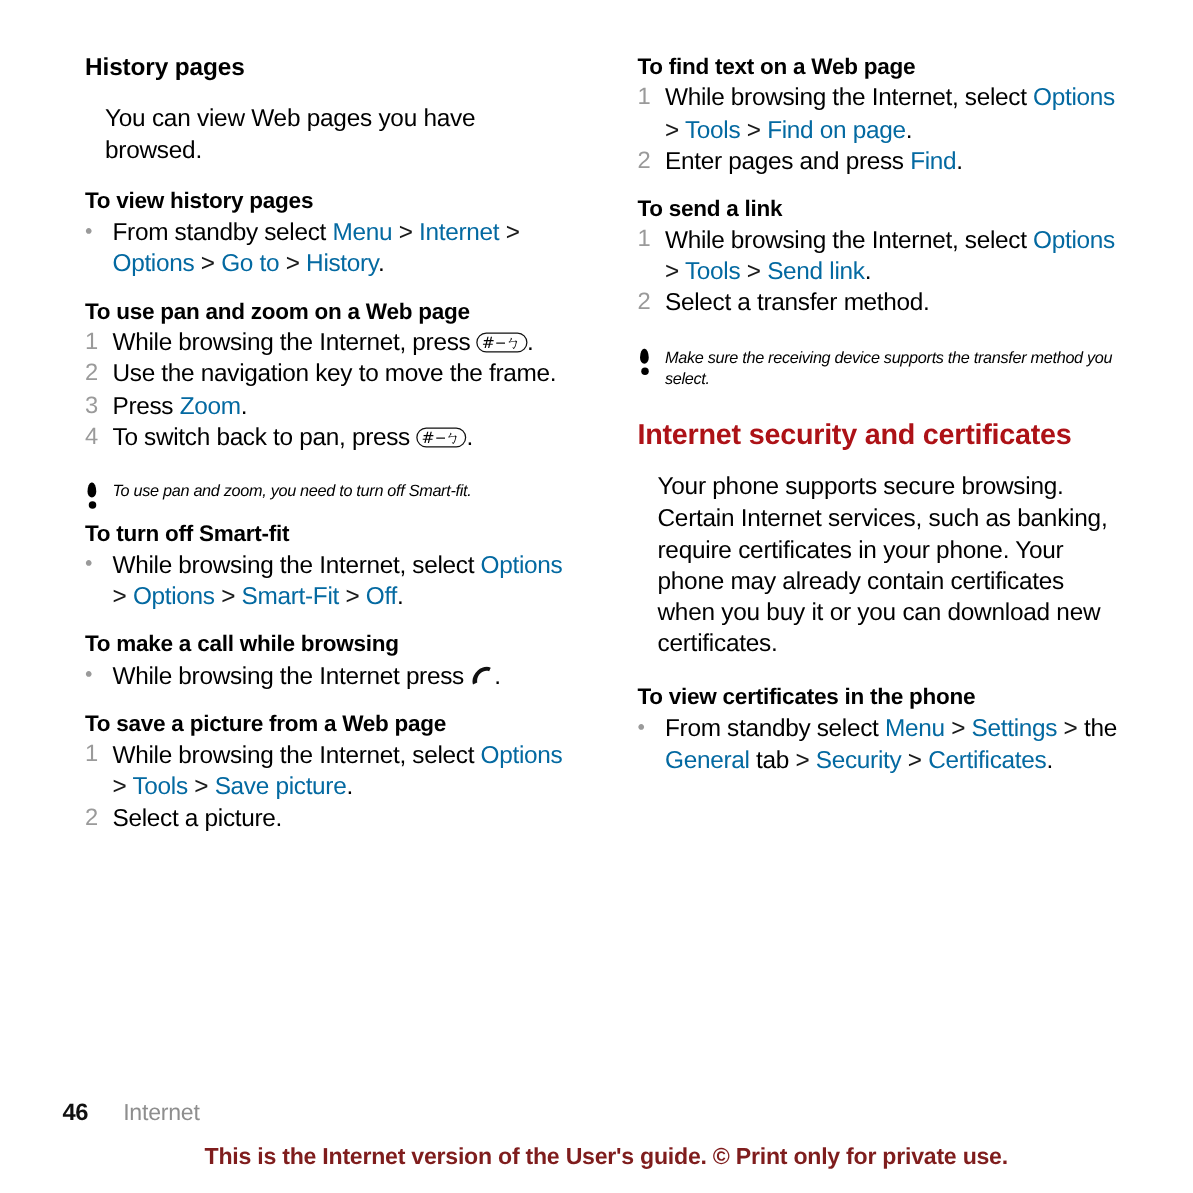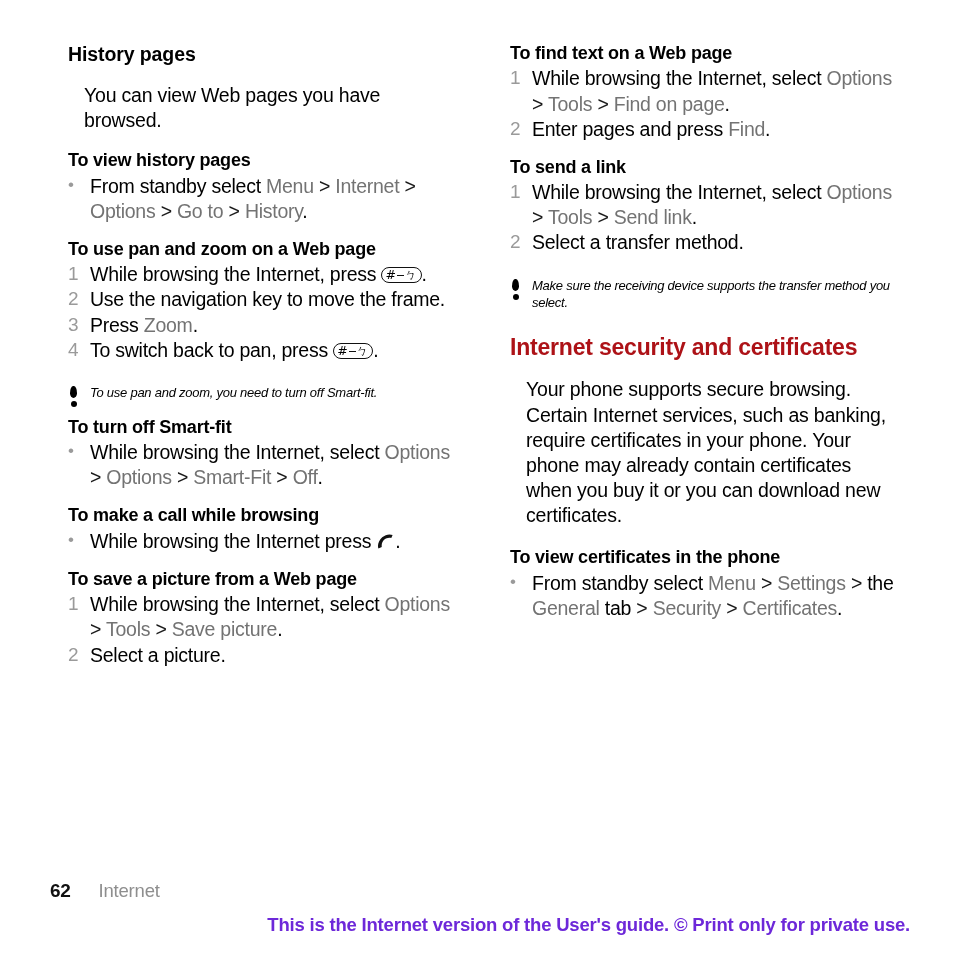--- a/index.html
+++ b/index.html
@@ -121,21 +121,21 @@
     left: 2.5px;
     top: 15px;
     width: 6px;
     height: 6px;
     background: #000;
     border-radius: 50%;
   }
 
   
   .link {
-    color: #737373;
+    color: #0369a1;
     white-space: nowrap;
   }
   .sep { color: #1a1a1a; }
 
   
   .keycap {
     display: inline-block;
     border: 1.6px solid #111;
     border-radius: 9px;
     padding: 0 4px 0 3px;
@@ -186,22 +186,22 @@
     letter-spacing: -0.3px;
   }
   .footer-chapter {
     font-size: 18.5px;
     color: #8e8e8e;
     letter-spacing: -0.2px;
   }
   .watermark {
     font-size: 18.5px;
     font-weight: bold;
-    color: #6d28d9;
-    text-align: right;
+    color: #7f1d1d;
+    text-align: center;
     letter-spacing: -0.2px;
     margin-left: 10px;
     margin-top: 12px;
   }
 </style>
 </head>
 <body>
 
 <div class="page">
 
@@ -364,19 +364,19 @@
           <span class="sep">&gt;</span>
           <span class="link">Certificates</span><span>.</span>
         </li>
       </ul>
     </div>
 
   </div>
 
   <div class="footer">
     <div class="footer-row">
-      <span class="page-num">62</span>
+      <span class="page-num">46</span>
       <span class="footer-chapter">Internet</span>
     </div>
     <div class="watermark">This is the Internet version of the User's guide. © Print only for private use.</div>
   </div>
 
 </div>
 
 </body></html>

